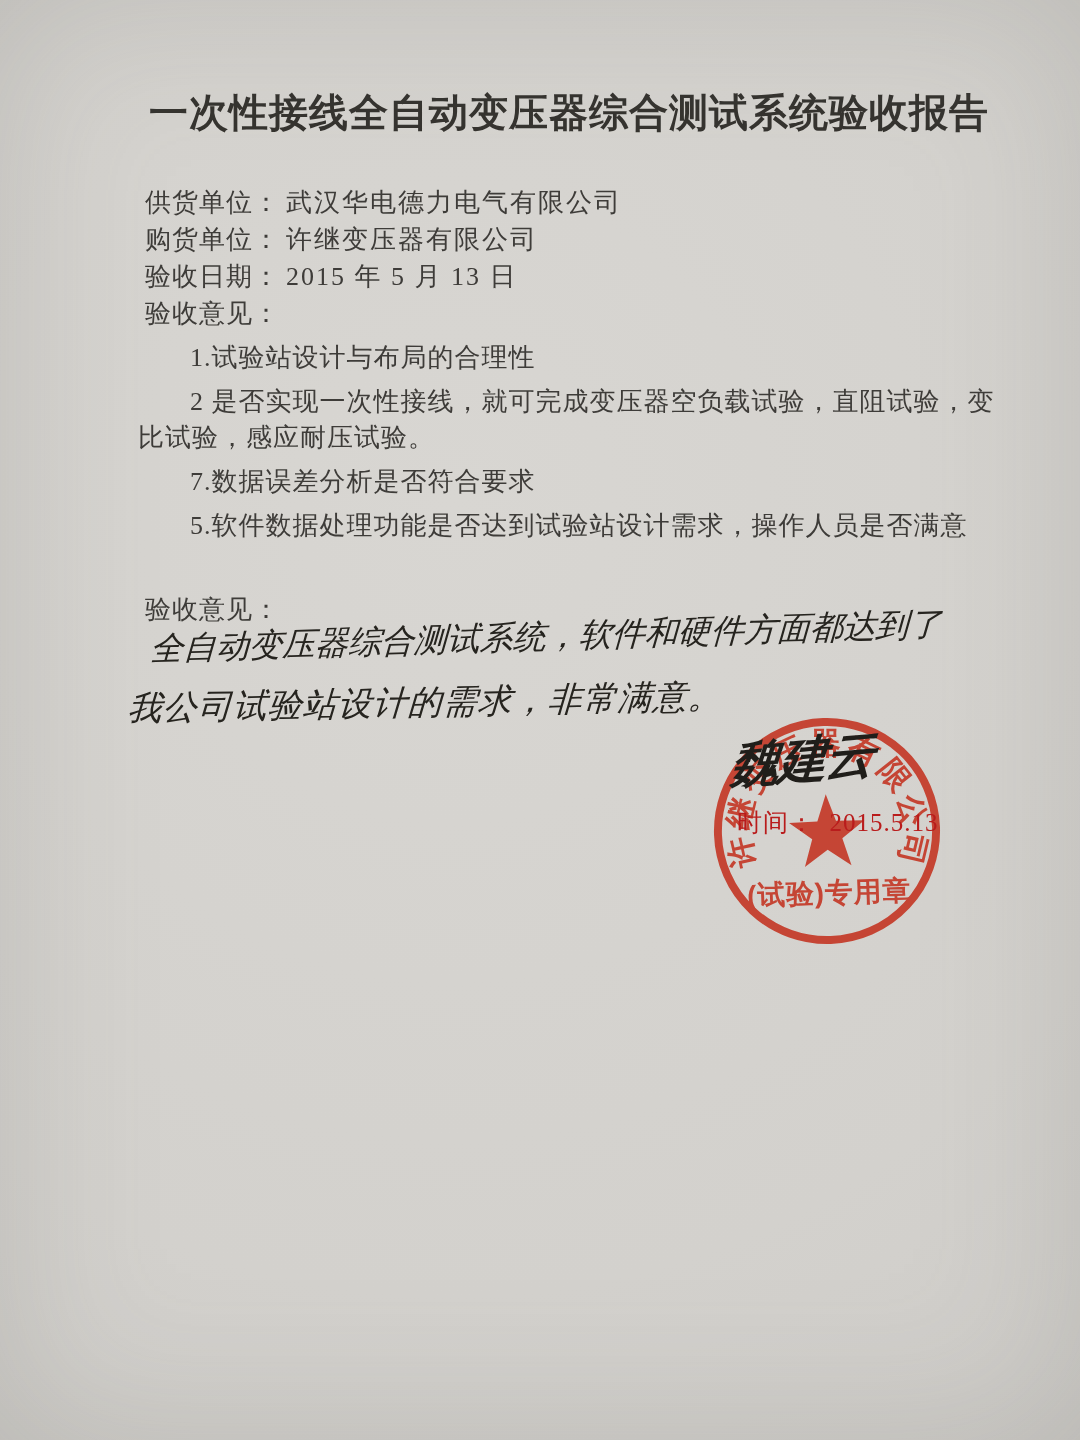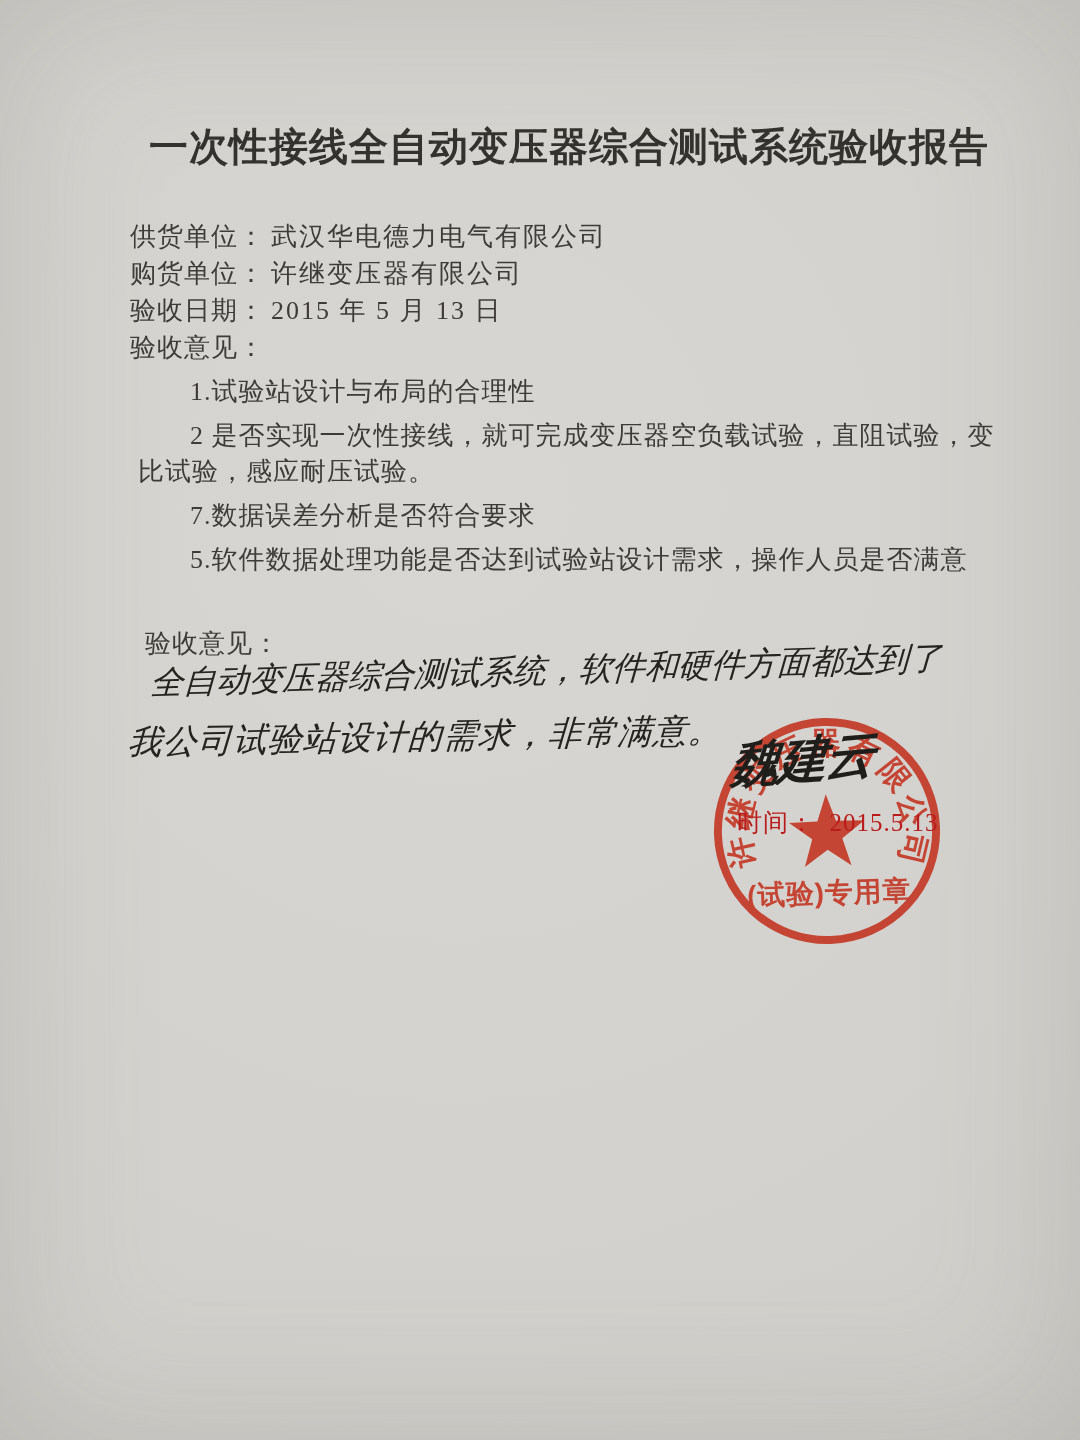--- a/index.html
+++ b/index.html
@@ -10,33 +10,34 @@
     background: radial-gradient(130% 100% at 42% 35%, #d8d6d2 0%, #d3d1cd 55%, #cbc9c5 100%);
     font-family: "Liberation Serif", serif;
     color: #3e3c39;
   }
   .vignette {
     position: absolute; inset: 0; pointer-events: none;
     box-shadow: inset 0 0 160px rgba(110,108,104,0.22);
   }
   .page-title {
     margin: 0;
-    padding: 120px 0 0 58px;
+    padding: 86px 0 0 58px;
     text-align: center;
     font-family: "Liberation Sans", sans-serif;
     font-weight: 700;
     font-size: 39px;
     letter-spacing: 1px;
     color: #35332f;
   }
   .body-block {
     margin: 44px 66px 0 130px;
     font-size: 26px;
   }
   .field-line {
+    margin-left: 15px;
     line-height: 37px;
     white-space: nowrap;
   }
   .field-label { letter-spacing: 1px; }
   .field-value { margin-left: 6px; letter-spacing: 2px; }
   .content-item {
     margin: 8px;
     text-indent: 2em;
     line-height: 36px;
     letter-spacing: 1px;

